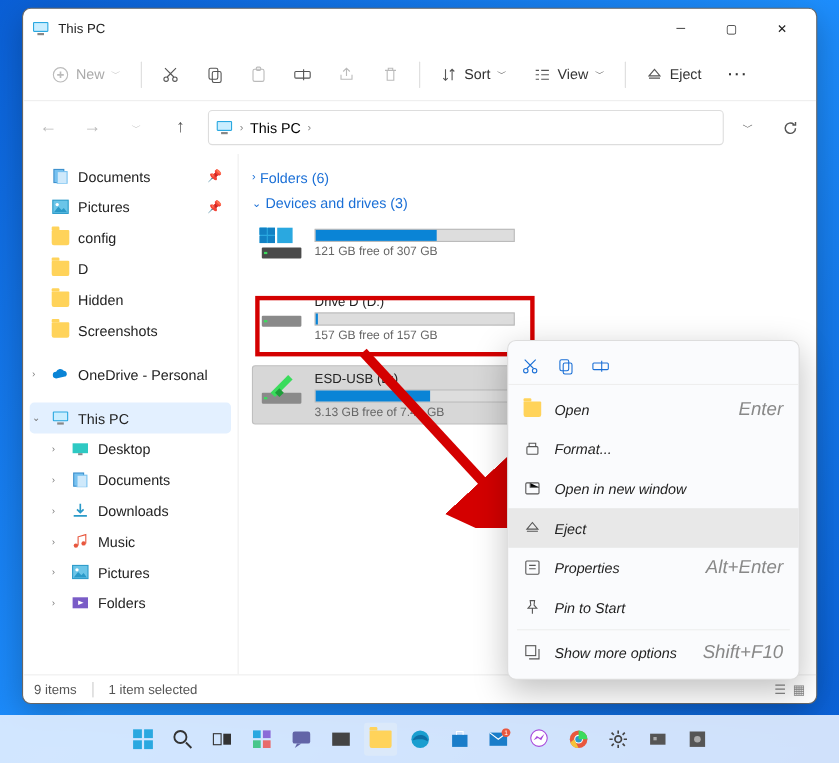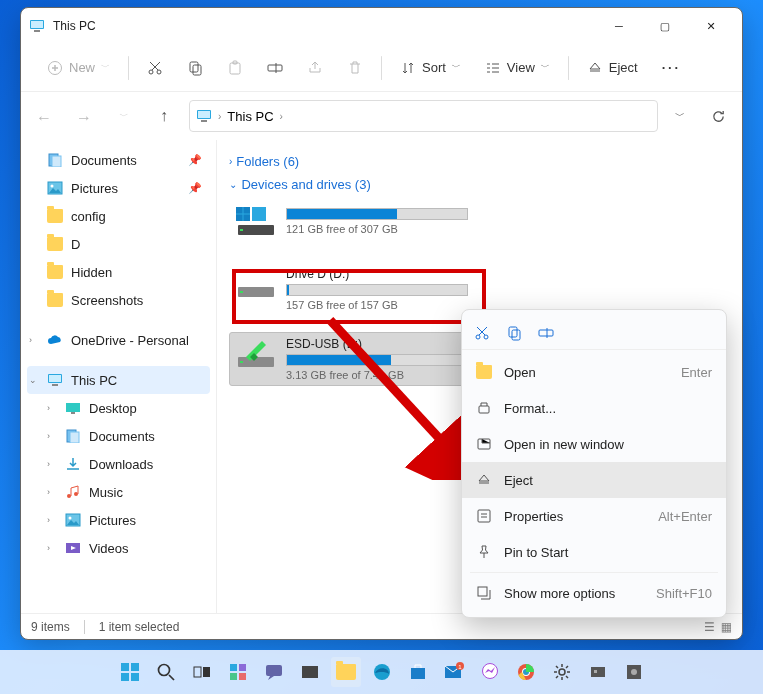--- a/index.html
+++ b/index.html
@@ -42,23 +42,23 @@
   .drv-name{font-size:12px;color:#222;}
   .bar{height:12px;background:#ddd;border:1px solid #bbb;margin:3px 0;position:relative;}
   .bar .fill{position:absolute;left:0;top:0;bottom:0;background:#0a84d6;}
   .drv-free{font-size:11px;color:#666;}
   .status{height:26px;border-top:1px solid #eee;display:flex;align-items:center;padding:0 10px;font-size:12px;color:#555;gap:14px;position:relative;}
   .status .divv{width:1px;height:14px;background:#ccc;}
   .status .icons{position:absolute;right:10px;display:flex;gap:6px;color:#888;}
   
   .ctx{position:absolute;left:461px;top:309px;width:266px;background:#fafbfd;border:1px solid #ddd;border-radius:8px;box-shadow:0 10px 30px rgba(0,0,0,.25);padding:6px 0;}
   .ctx-top{height:34px;display:flex;align-items:center;padding:0 12px;gap:16px;color:#1a6fd6;border-bottom:1px solid #eee;margin-bottom:4px;}
-  .ctx-item{height:36px;display:flex;align-items:center;padding:0 14px;gap:12px;font-size:13px;color:#222;position:relative;}
+  .ctx-item{height:36px;display:flex;align-items:center;padding:0 14px;gap:12px;font-size:13px;color:#222;position:relative;font-style:italic;}
   .ctx-item.hl{background:#e8e8e8;}
-  .ctx-item .hint{position:absolute;right:14px;font-size:13px;color:#888;}
+  .ctx-item .hint{position:absolute;right:14px;font-size:17px;color:#888;}
   .ctx-sep{height:1px;background:#eee;margin:2px 8px;}
   .ctx svg,.ctx-top svg{width:16px;height:16px;}
   
   .redbox{position:absolute;border:4px solid #d40000;pointer-events:none;}
   
   .arrow-ann{position:absolute;pointer-events:none;}
   
   .taskbar{position:absolute;left:0;bottom:0;right:0;height:44px;background:rgba(230,240,255,.9);display:flex;align-items:center;justify-content:center;gap:6px;}
   .tb-item{width:30px;height:30px;display:flex;align-items:center;justify-content:center;border-radius:3px;}
   .wm{position:absolute;top:10px;right:30px;font-size:18px;font-weight:700;letter-spacing:.5px;color:rgba(255,255,255,.25);font-family:Arial;}
@@ -269,21 +269,21 @@
             <path d="M2 12l4-5 3 3 2-2 3 4z" fill="#2a9ac9"></path>
           </svg>
           <span>Pictures</span>
         </div>
       <div class="sitem sub">
           <span class="ar" style="left:26px">›</span>
           <svg width="16" height="14" viewBox="0 0 16 14">
             <rect x="1" y="2" width="14" height="10" fill="#7a5cc7"></rect>
             <path d="M6 5l5 2-5 2z" fill="#fff"></path>
           </svg>
-          <span>Videos</span>
+          <span>Folders</span>
         </div>
     </div>
 
     <div class="main">
       <div class="section">
           <span style="font-size:10px">›</span>
           <span>Folders (6)</span>
         </div>
       <div class="section">
           <span style="font-size:10px">⌄</span>

